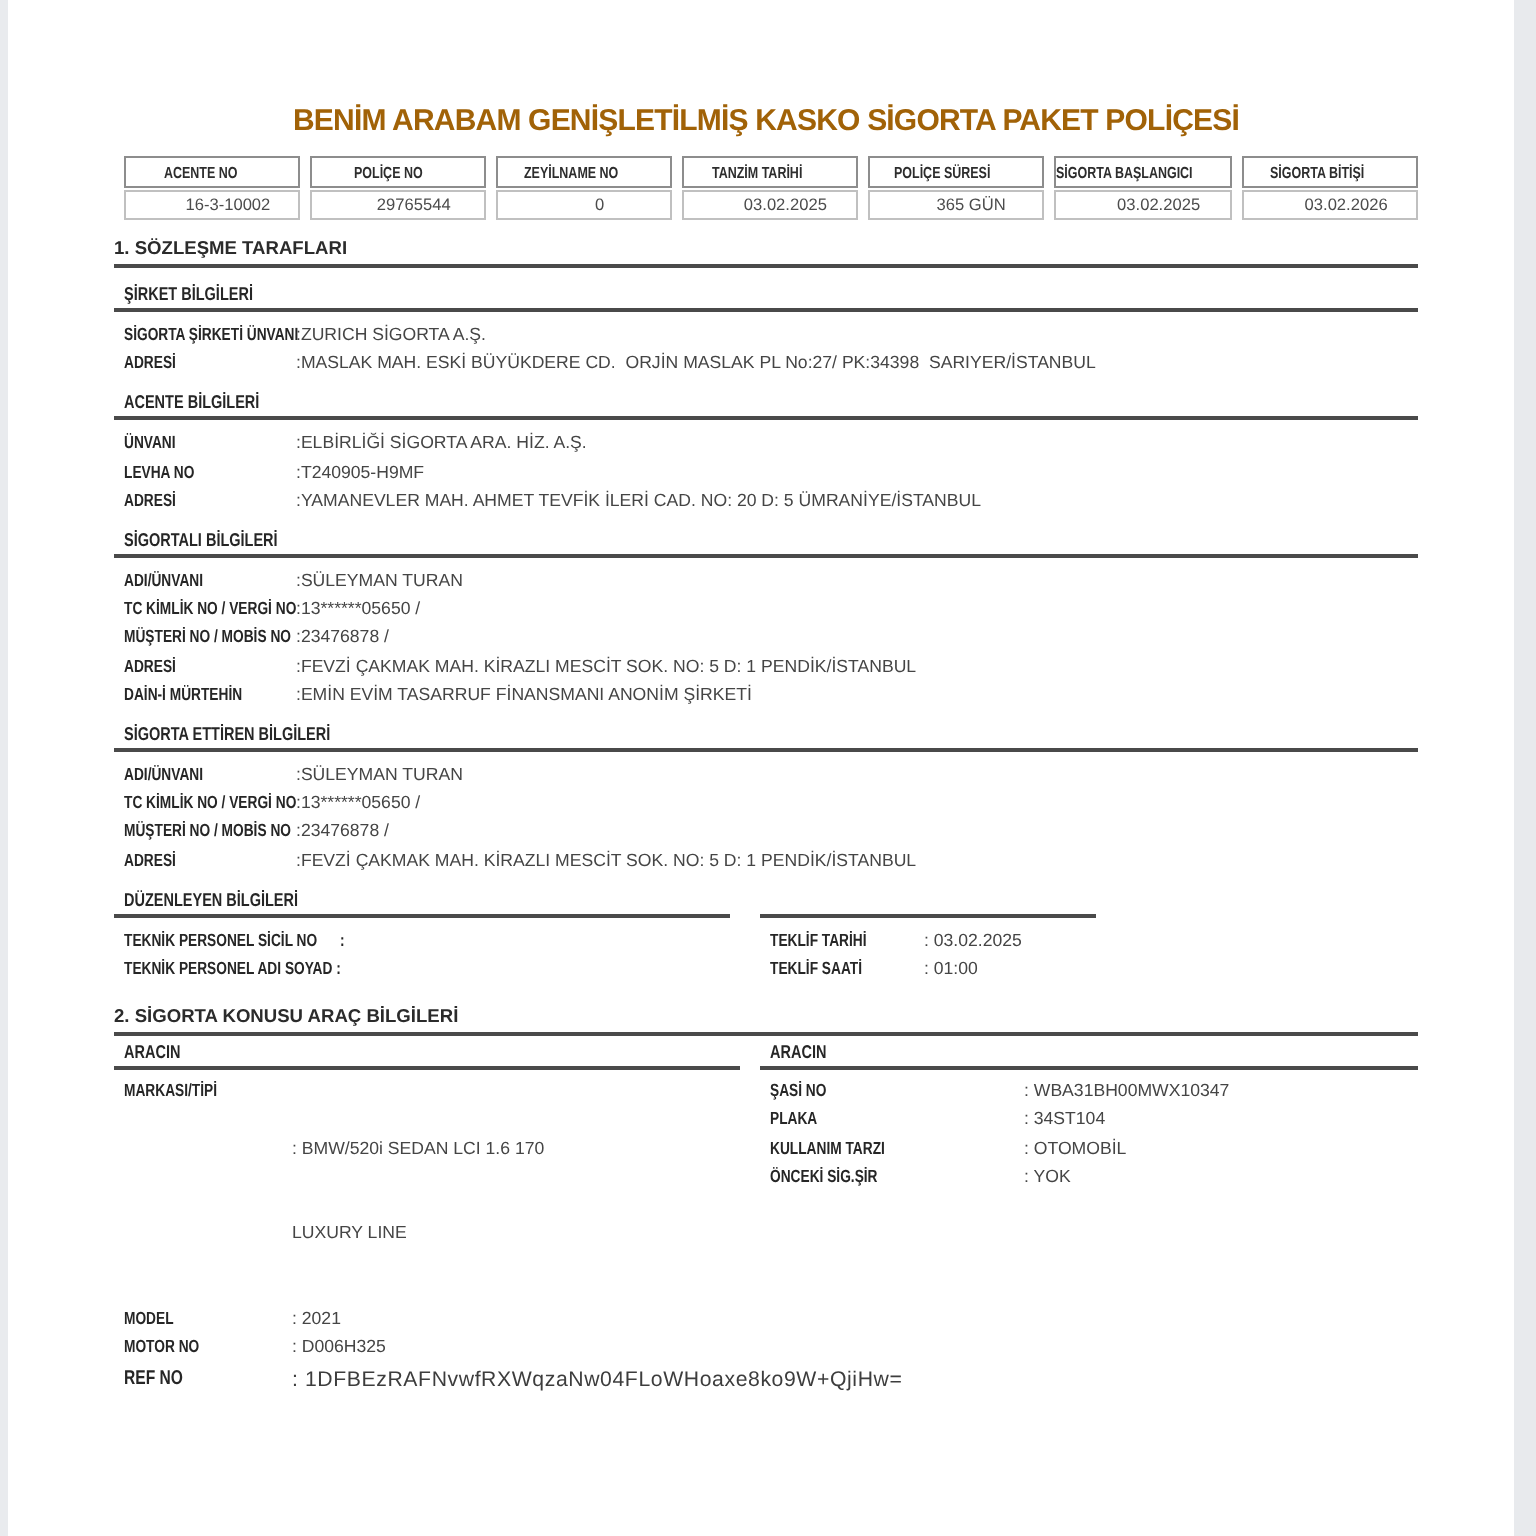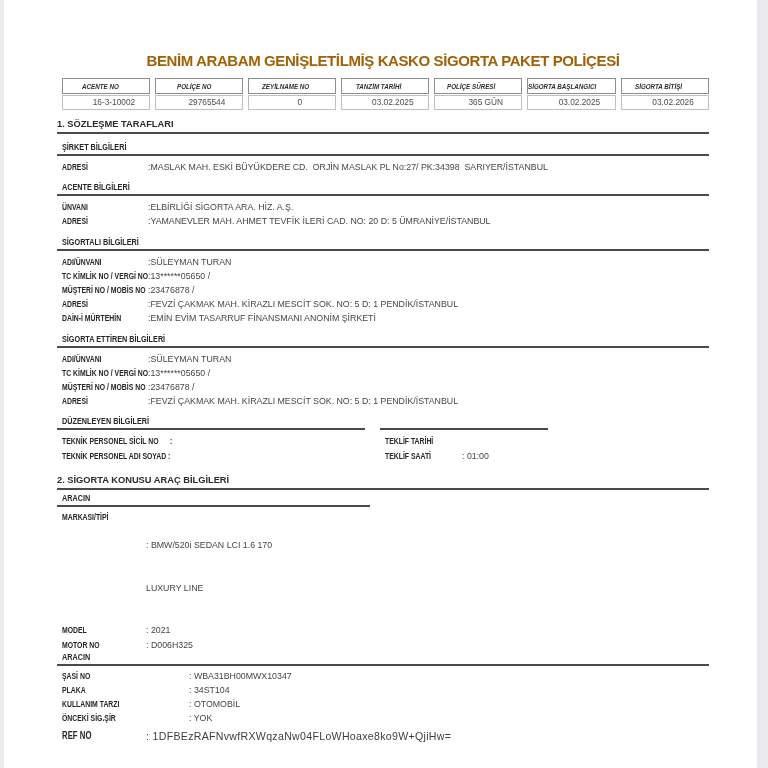--- a/index.html
+++ b/index.html
@@ -8,21 +8,21 @@
   .strip-left  { position:absolute; left:0; top:0; width:4px; height:768px; background:#e9ebee; }
   .strip-right { position:absolute; right:0; top:0; width:11px; height:768px; background:#e8eaed; }
   .doc { position:absolute; left:57px; top:0; width:652px; }
 
   .title { margin-top:52px; text-align:center; font-size:15px; font-weight:bold;
            color:#a16207; letter-spacing:-0.4px; }
 
   .htable { display:flex; gap:5px; margin-top:9px; margin-left:5px; }
   .hcol { flex:1; }
   .hcol .hl { border:1px solid #8d8d8d; text-align:center; padding:3px 0 2px 0;
-              font-weight:bold; font-size:8px; color:#2d2d2d;font-style:italic; }
+              font-weight:bold; font-size:8px; color:#2d2d2d; }
   .hcol .hv { border:1px solid #c0c0c0; margin-top:1px; text-align:center;
               padding:1px 0 2px 16px; font-size:8.3px; color:#4c4c4c; }
 
   .c { display:inline-block; transform:scaleX(0.78); transform-origin:0 50%; white-space:pre; }
 
   .sec-title { margin-top:9px; text-align:left; font-weight:bold; font-size:9.3px;
                color:#2b2b2b; border-bottom:2px solid #4a4a4a; padding-bottom:3px; }
   .sub { margin-top:8px; padding:0 0 2px 5px; font-size:9.3px; font-weight:bold;
          color:#262626; border-bottom:2px solid #4a4a4a; }
 
@@ -34,21 +34,21 @@
   .duz-head { display:flex; align-items:flex-end; margin-top:8px; }
   .duz-head .sub-part { width:308px; padding:0 0 2px 5px; font-size:9.3px; font-weight:bold;
                         color:#262626; border-bottom:2px solid #4a4a4a;text-decoration:underline; }
   .duz-line { width:168px; margin-left:15px; border-bottom:2px solid #4a4a4a; height:10px; }
   .duz-cols { display:flex; margin-top:4px; }
   .duz-left { width:323px; }
   .duz-right { flex:1; }
   .duz-right .lbl { width:77px; }
   .duz-left .lbl { width:160px; }
 
-  .cols2 { display:flex; margin-top:3px;flex-direction:column; }
+  .cols2 { display:flex; margin-top:3px; }
   .col-l { width:313px; margin-right:10px; }
   .col-r { flex:1; }
   .aracin { font-weight:bold; font-size:9.3px; color:#262626; padding:0 0 2px 5px;
             border-bottom:2px solid #4a4a4a; margin-bottom:3px; }
   .col-l .lbl { width:84px; }
   .col-r .lbl { width:127px; }
 
   .ref-row { display:flex; padding-left:5px; margin-top:2px; line-height:16px; }
   .ref-row .lbl { width:84px; flex:none; font-weight:bold; font-size:10px; color:#262626; }
   .ref-row .val { flex:1; font-size:10.6px; color:#3d3d3d; letter-spacing:0.3px; white-space:pre; }
@@ -93,32 +93,40 @@
       <div class="hv">03.02.2026</div>
     </div>
   </div>
 
   <div class="sec-title">1. SÖZLEŞME TARAFLARI</div>
 
   <div>
     <div class="sub"><span class="c">ŞİRKET BİLGİLERİ</span></div>
     <div class="rows">
       <div class="row">
+        <div class="lbl"><span class="c">SİGORTA ŞİRKETİ ÜNVANI</span></div>
+        <div class="val">:ZURICH SİGORTA A.Ş.</div>
+      </div>
+      <div class="row">
         <div class="lbl"><span class="c">ADRESİ</span></div>
         <div class="val">:MASLAK MAH. ESKİ BÜYÜKDERE CD.  ORJİN MASLAK PL No:27/ PK:34398  SARIYER/İSTANBUL</div>
       </div>
     </div>
   </div>
 
   <div>
     <div class="sub"><span class="c">ACENTE BİLGİLERİ</span></div>
     <div class="rows">
       <div class="row">
         <div class="lbl"><span class="c">ÜNVANI</span></div>
         <div class="val">:ELBİRLİĞİ SİGORTA ARA. HİZ. A.Ş.</div>
+      </div>
+      <div class="row">
+        <div class="lbl"><span class="c">LEVHA NO</span></div>
+        <div class="val">:T240905-H9MF</div>
       </div>
       <div class="row">
         <div class="lbl"><span class="c">ADRESİ</span></div>
         <div class="val">:YAMANEVLER MAH. AHMET TEVFİK İLERİ CAD. NO: 20 D: 5 ÜMRANİYE/İSTANBUL</div>
       </div>
     </div>
   </div>
 
   <div>
     <div class="sub"><span class="c">SİGORTALI BİLGİLERİ</span></div>
@@ -180,20 +188,21 @@
           <div class="val"></div>
         </div>
         <div class="row">
           <div class="lbl"><span class="c">TEKNİK PERSONEL ADI SOYAD :</span></div>
           <div class="val"></div>
         </div>
       </div>
       <div class="duz-right">
         <div class="row">
           <div class="lbl"><span class="c">TEKLİF TARİHİ</span></div>
+          <div class="val">: 03.02.2025</div>
         </div>
         <div class="row">
           <div class="lbl"><span class="c">TEKLİF SAATİ</span></div>
           <div class="val">: 01:00</div>
         </div>
       </div>
     </div>
   </div>
 
   <div class="sec-title" style="margin-top:12px;">2. SİGORTA KONUSU ARAÇ BİLGİLERİ</div>

